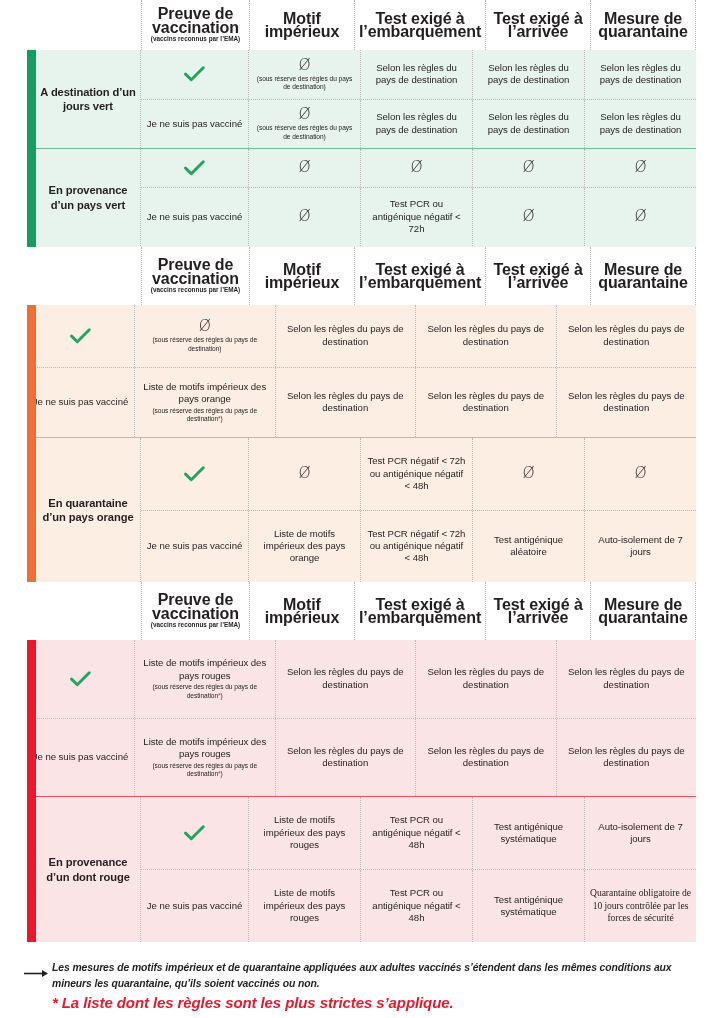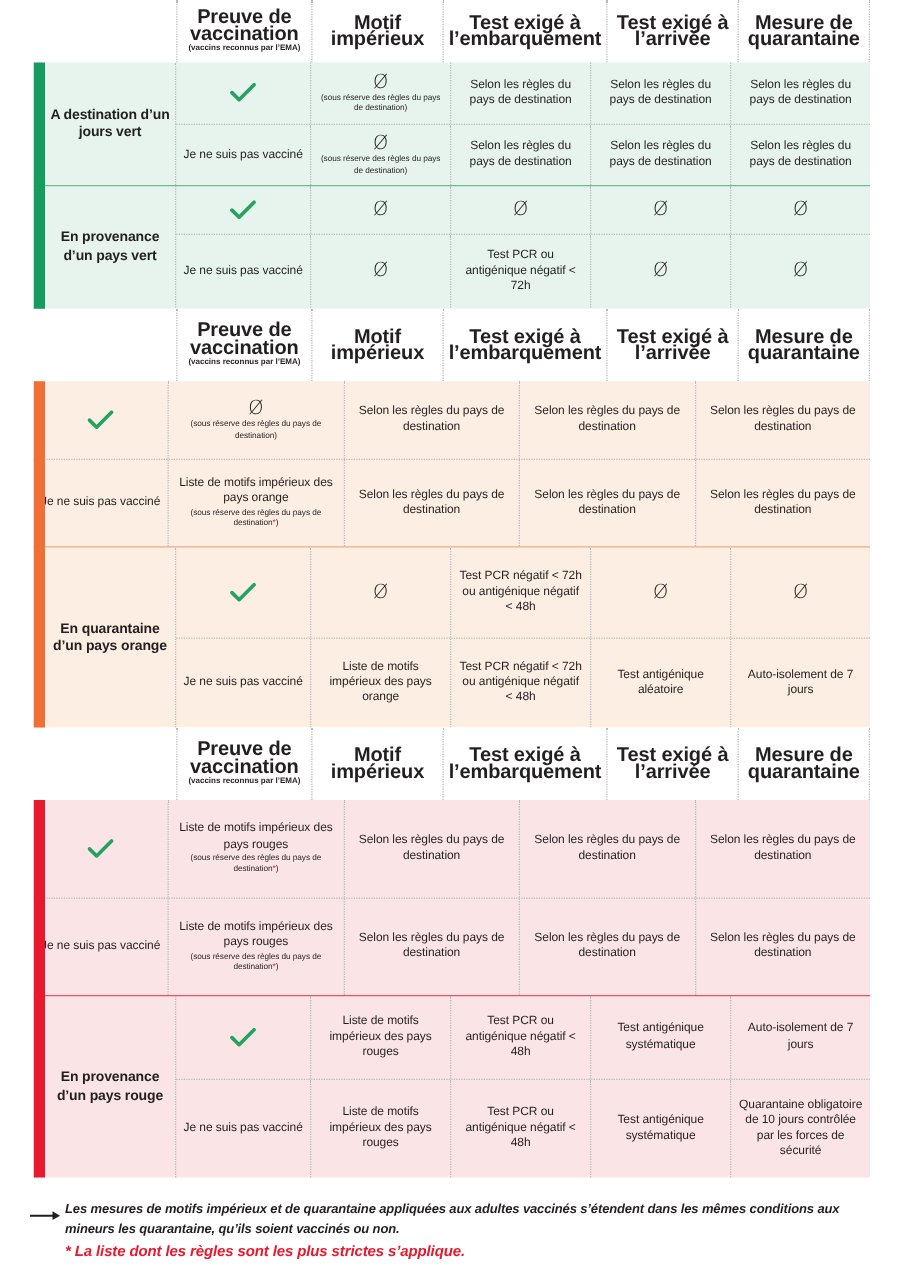--- a/index.html
+++ b/index.html
@@ -164,21 +164,21 @@
   .fnote-text {
     font-size: 10.4px;
     font-style: italic;
     font-weight: bold;
     line-height: 15.5px;
     letter-spacing: -0.1px;
   }
   .fstar {
     margin-left: 28px;
     margin-top: 3px;
-    font-size: 12px;
+    font-size: 15px;
     font-style: italic;
     font-weight: bold;
     color: #e8192c;
     letter-spacing: -0.1px;
   }
 </style>
 </head>
 <body>
 
 <div class="page">
@@ -468,21 +468,21 @@
               <div class="cell" style="flex: 1 1 0px;">
                 <div class="ctext">Selon les règles du pays de destination</div>
               </div>
               <div class="cell" style="flex: 1 1 0px;">
                 <div class="ctext">Selon les règles du pays de destination</div>
               </div>
             </div>
           </div>
       </div>
       <div class="grp" style="height:146px;">
-        <div class="lcell">En provenance d’un pays rouge</div>
+        <div class="lcell">En provenance d’un dont rouge</div>
         <div class="rows">
             <div class="row">
               <div class="cell" style="flex: 0 0 108px;">
                 <span>
                   <svg class="check" viewBox="0 0 22 17" aria-hidden="true">
                     <path d="M1.5 8.6 L7.6 14.6 L20.3 1.9" fill="none" stroke="#24a35f" stroke-width="3.1" stroke-linecap="round" stroke-linejoin="round"></path>
                   </svg>
                 </span>
               </div>
               <div class="cell" style="flex: 1 1 0px;">
@@ -504,21 +504,21 @@
               </div>
               <div class="cell" style="flex: 1 1 0px;">
                 <div class="ctext">Liste de motifs impérieux des pays rouges</div>
               </div>
               <div class="cell" style="flex: 1 1 0px;">
                 <div class="ctext">Test PCR ou antigénique négatif &lt; 48h</div>
               </div>
               <div class="cell" style="flex: 1 1 0px;">
                 <div class="ctext">Test antigénique systématique</div>
               </div>
-              <div class="cell" style="flex: 1 1 0px;">
+              <div class="cell" style="flex: 1 1 0px; font-family: Liberation Serif, serif;">
                 <div class="ctext">Quarantaine obligatoire de 10 jours contrôlée par les forces de sécurité</div>
               </div>
             </div>
           </div>
       </div>
     </div>
   </div>
 
   <div class="footer">
     <div class="fnote">

